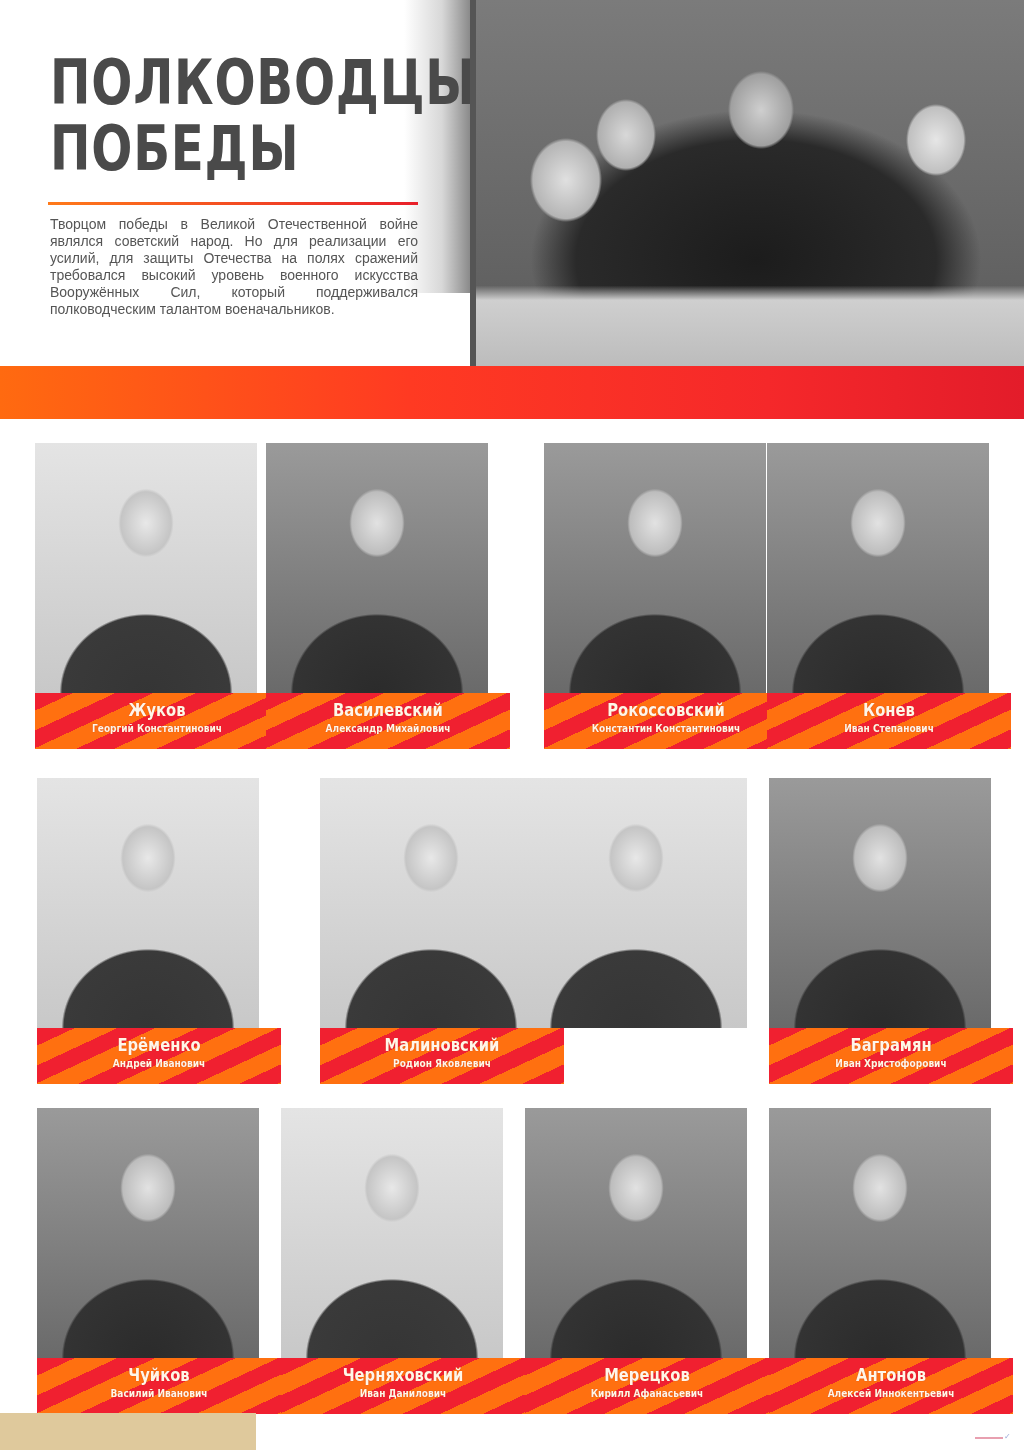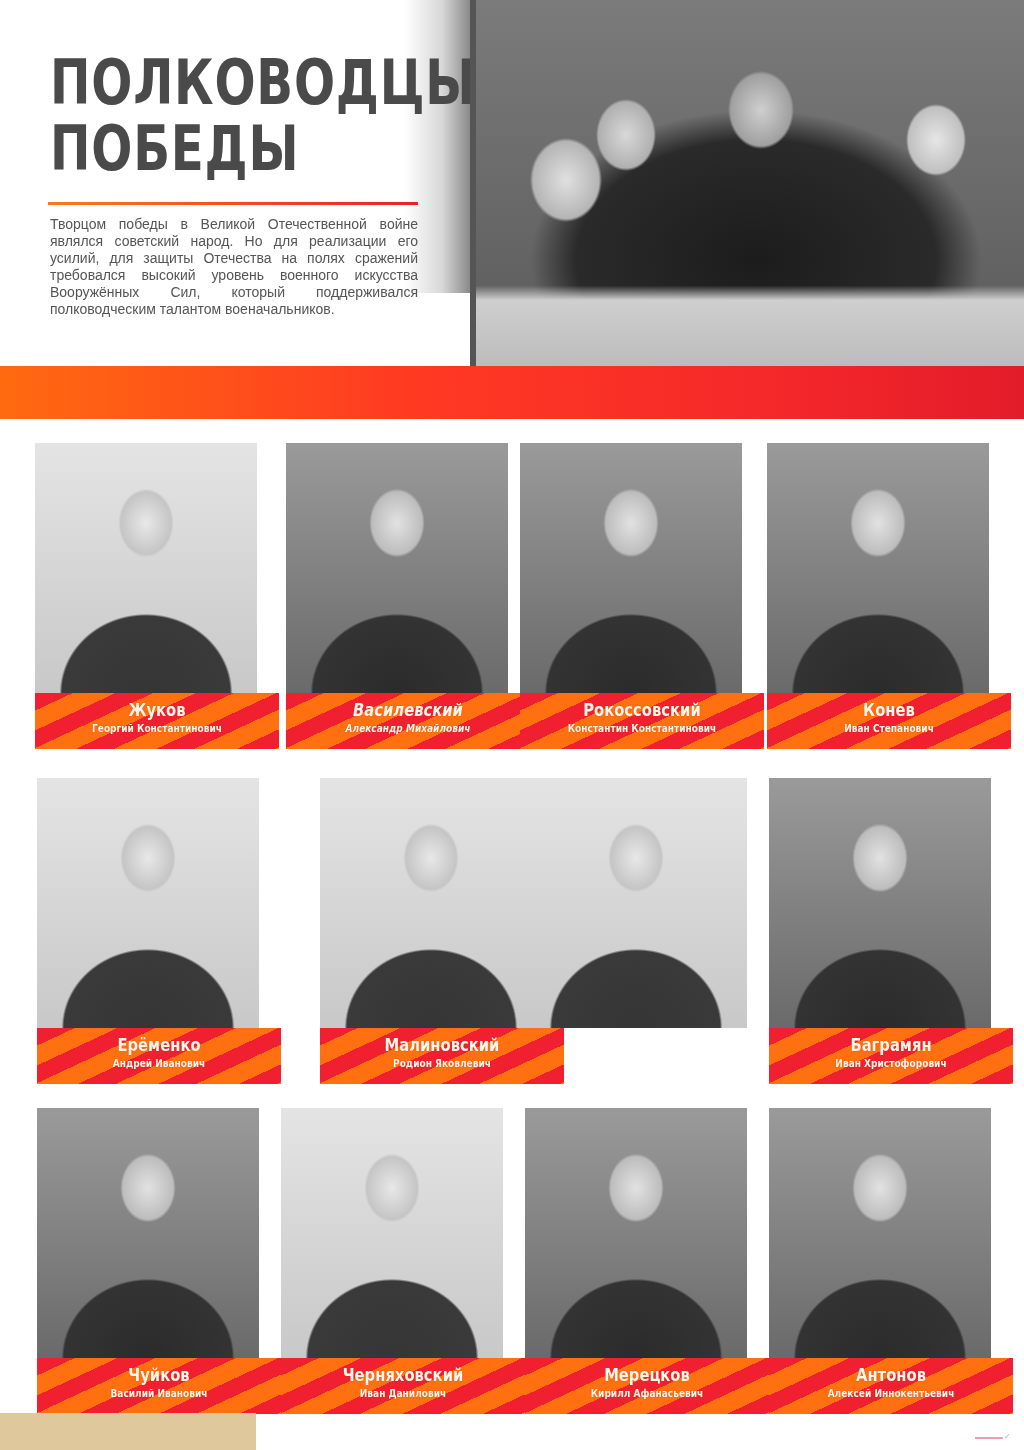--- a/index.html
+++ b/index.html
@@ -104,28 +104,28 @@
 
 <div class="grid">
 
   <div class="card light" style="left:35px; top:443px;">
     <div class="photo"></div>
     <div class="nameplate">
       <span class="surname">Жуков</span>
       <span class="given">Георгий Константинович</span>
     </div>
   </div>
-  <div class="card" style="left:286px; top:443px;font-style:italic;">
+  <div class="card" style="left:266px; top:443px;">
     <div class="photo"></div>
     <div class="nameplate">
       <span class="surname">Василевский</span>
       <span class="given">Александр Михайлович</span>
     </div>
   </div>
-  <div class="card" style="left:520px; top:443px;">
+  <div class="card" style="left:544px; top:443px;">
     <div class="photo"></div>
     <div class="nameplate">
       <span class="surname">Рокоссовский</span>
       <span class="given">Константин Константинович</span>
     </div>
   </div>
   <div class="card" style="left:767px; top:443px;">
     <div class="photo"></div>
     <div class="nameplate">
       <span class="surname">Конев</span>

